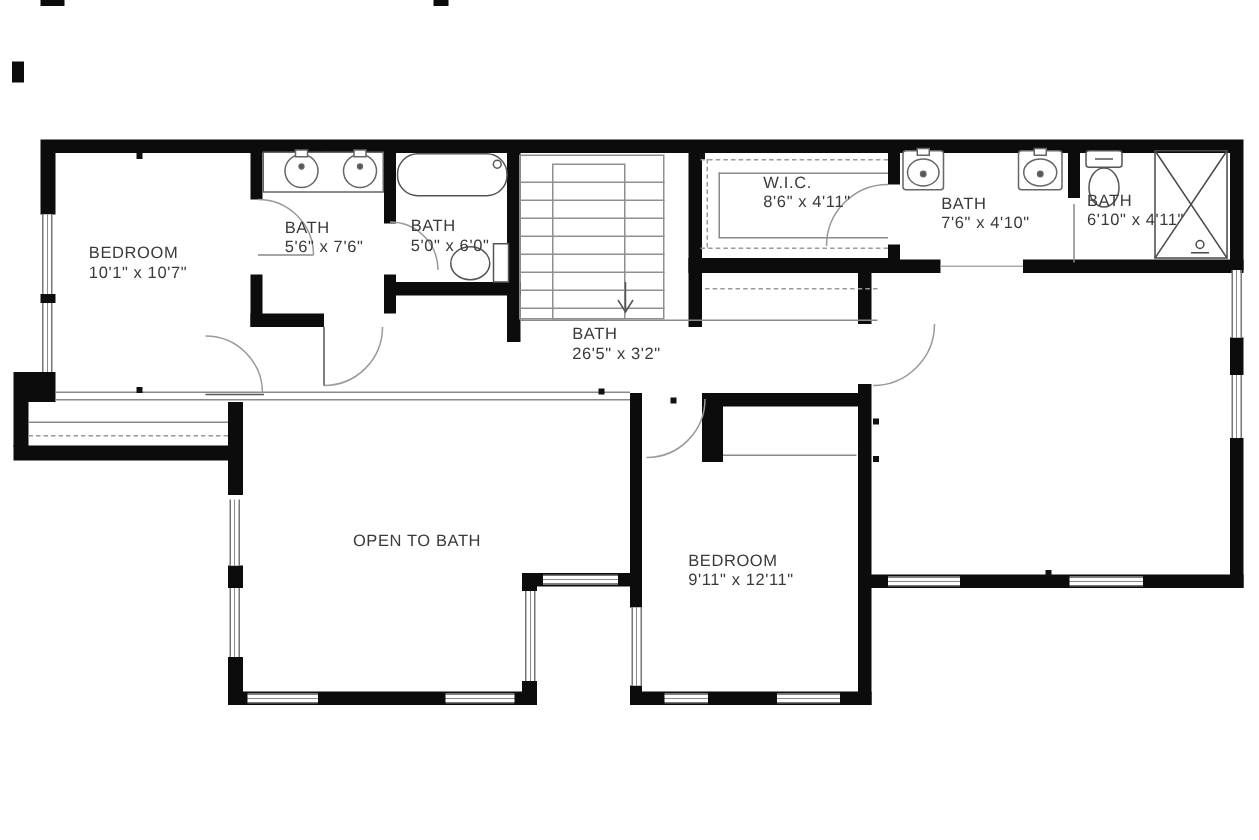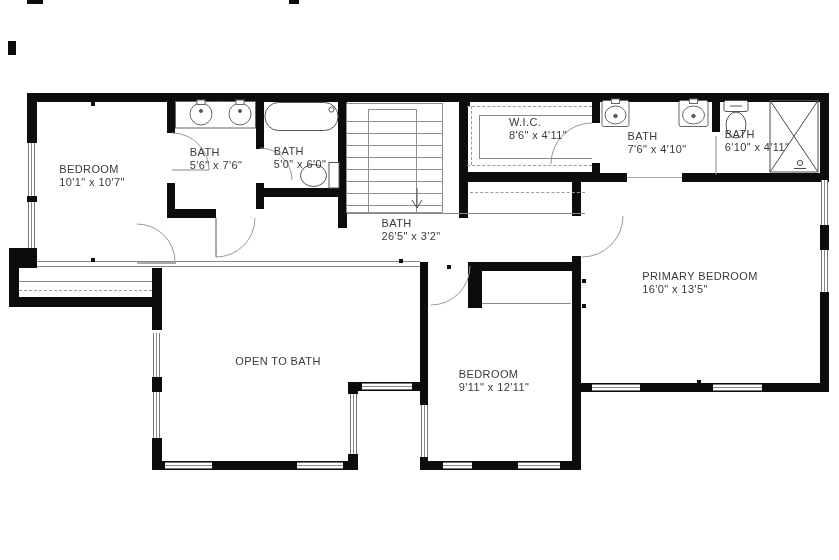--- a/index.html
+++ b/index.html
@@ -207,24 +207,20 @@
     <span>7'6" x 4'10"</span>
   </div>
   <div class="lbl" style="left:757px;top:128px">
     <span>BATH</span>
     <span>6'10" x 4'11"</span>
   </div>
   <div class="lbl" style="left:411px;top:217px">
     <span>BATH</span>
     <span>26'5" x 3'2"</span>
   </div>
-  <div class="lbl" style="left:700px;top:270px">
-    <span>PRIMARY BEDROOM</span>
-    <span>16'0" x 13'5"</span>
-  </div>
   <div class="lbl" style="left:278px;top:355px">
     <span>OPEN TO BATH</span>
   </div>
   <div class="lbl" style="left:494px;top:368px">
     <span>BEDROOM</span>
     <span>9'11" x 12'11"</span>
   </div>
 
 </div>
 

